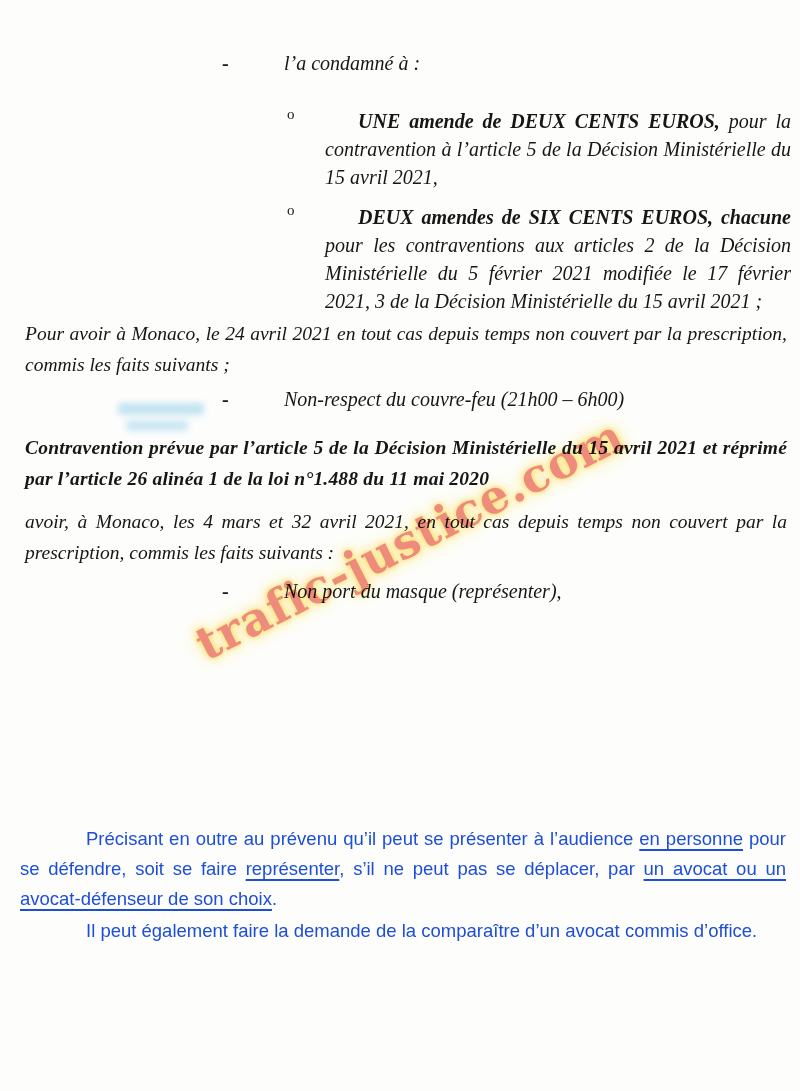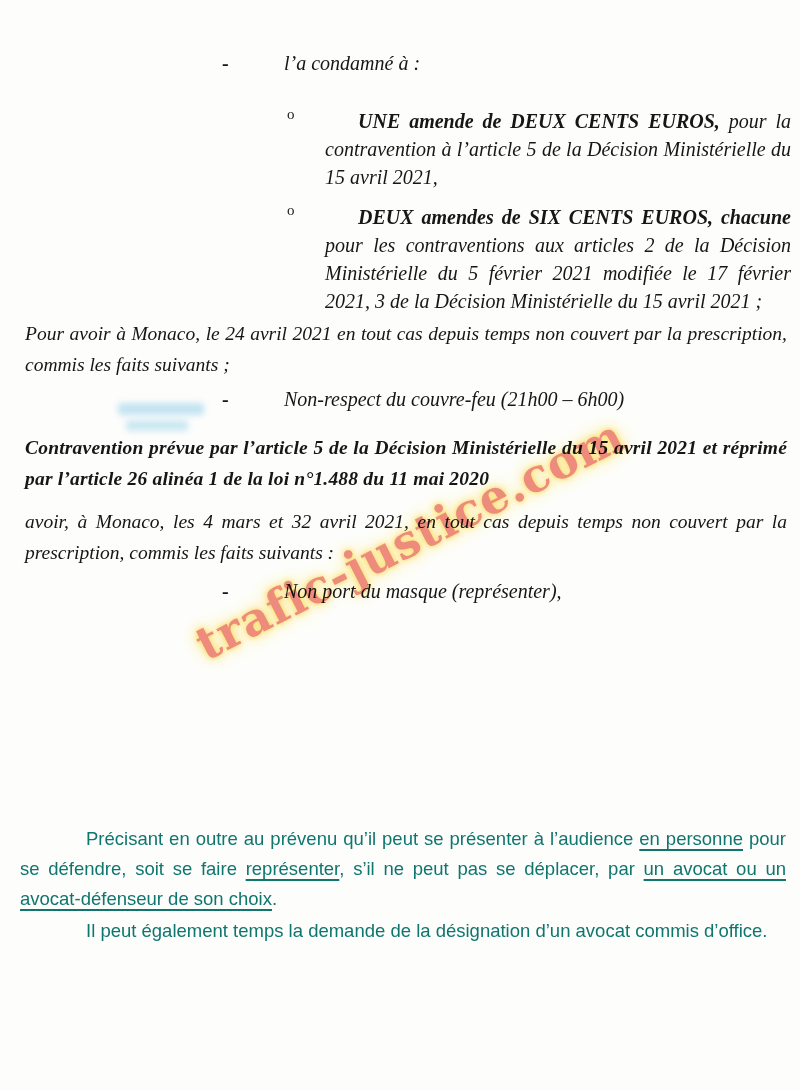--- a/index.html
+++ b/index.html
@@ -46,21 +46,21 @@
   .declarant {
     position: absolute; left: 23px; width: 765px; margin: 0;
     font: 19.5px "Liberation Serif", serif;
     line-height: 28px; text-align: justify; text-indent: 148px;
   }
 
   
   .sans {
     position: absolute; left: 20px; width: 766px; margin: 0;
     font: 18.5px "Liberation Sans", sans-serif;
-    line-height: 30px; color: #0f766e;
+    line-height: 30px; color: #1d4ed8;
   }
   .indent { text-indent: 66px; }
   .just { text-align: justify; }
 
   .b { font-weight: bold; }
   .u {
     text-decoration: underline;
     text-decoration-thickness: 1.5px;
     text-underline-offset: 4px;
   }
@@ -125,17 +125,17 @@
   <p class="para bold" style="top:432px">Contravention prévue par l’article 5 de la Décision Ministérielle du 15 avril 2021 et réprimé par l’article 26 alinéa 1 de la loi n°1.488 du 11 mai 2020</p>
 
   <p class="para" style="top:506px">avoir, à Monaco, les 4 mars et 32 avril 2021, en tout cas depuis temps non couvert par la prescription, commis les faits suivants :</p>
   <div class="dash-item" style="top:580px">
     <span class="dash">-</span>
     <span class="itx">Non port du masque (représenter),</span>
   </div>
 
 
   <p class="sans indent just" style="top:824px"><span>Précisant en outre au prévenu qu’il peut se présenter à l’audience </span><span class="u">en personne</span><span> pour se défendre, soit se faire </span><span class="u">représenter</span><span>, s’il ne peut pas se déplacer, par </span><span class="u">un avocat ou un avocat-défenseur de son choix</span><span>.</span></p>
-  <p class="sans indent" style="top:916px">Il peut également temps la demande de la désignation d’un avocat commis d’office.</p>
+  <p class="sans indent" style="top:916px">Il peut également faire la demande de la comparaître d’un avocat commis d’office.</p>
 
   <div class="watermark">trafic-justice.com</div>
 
 </div>
 
 </body></html>

